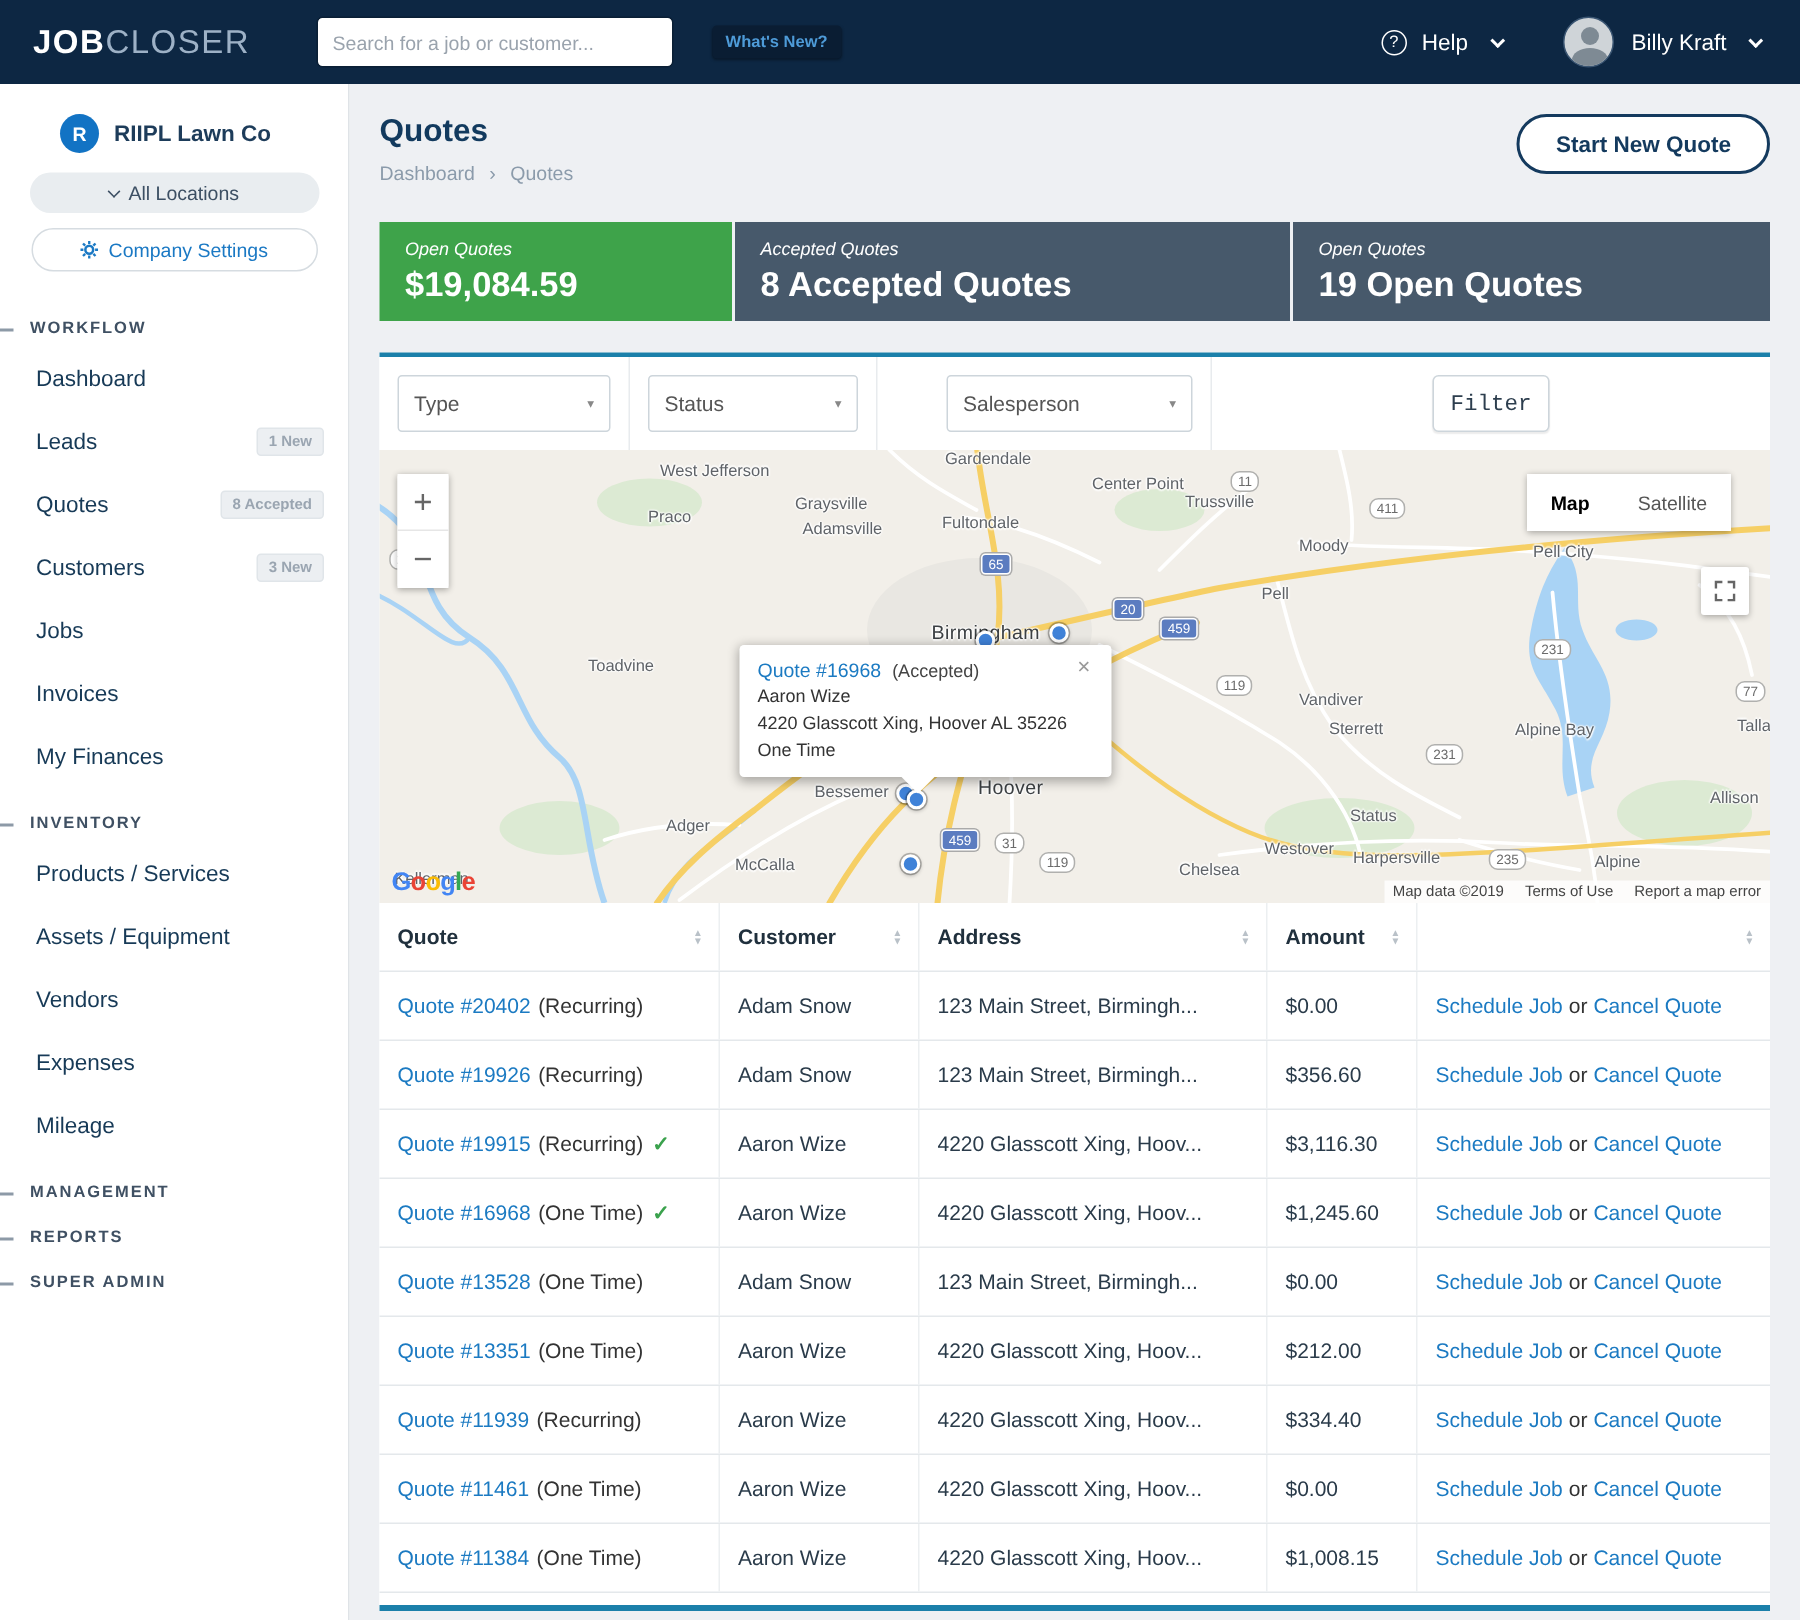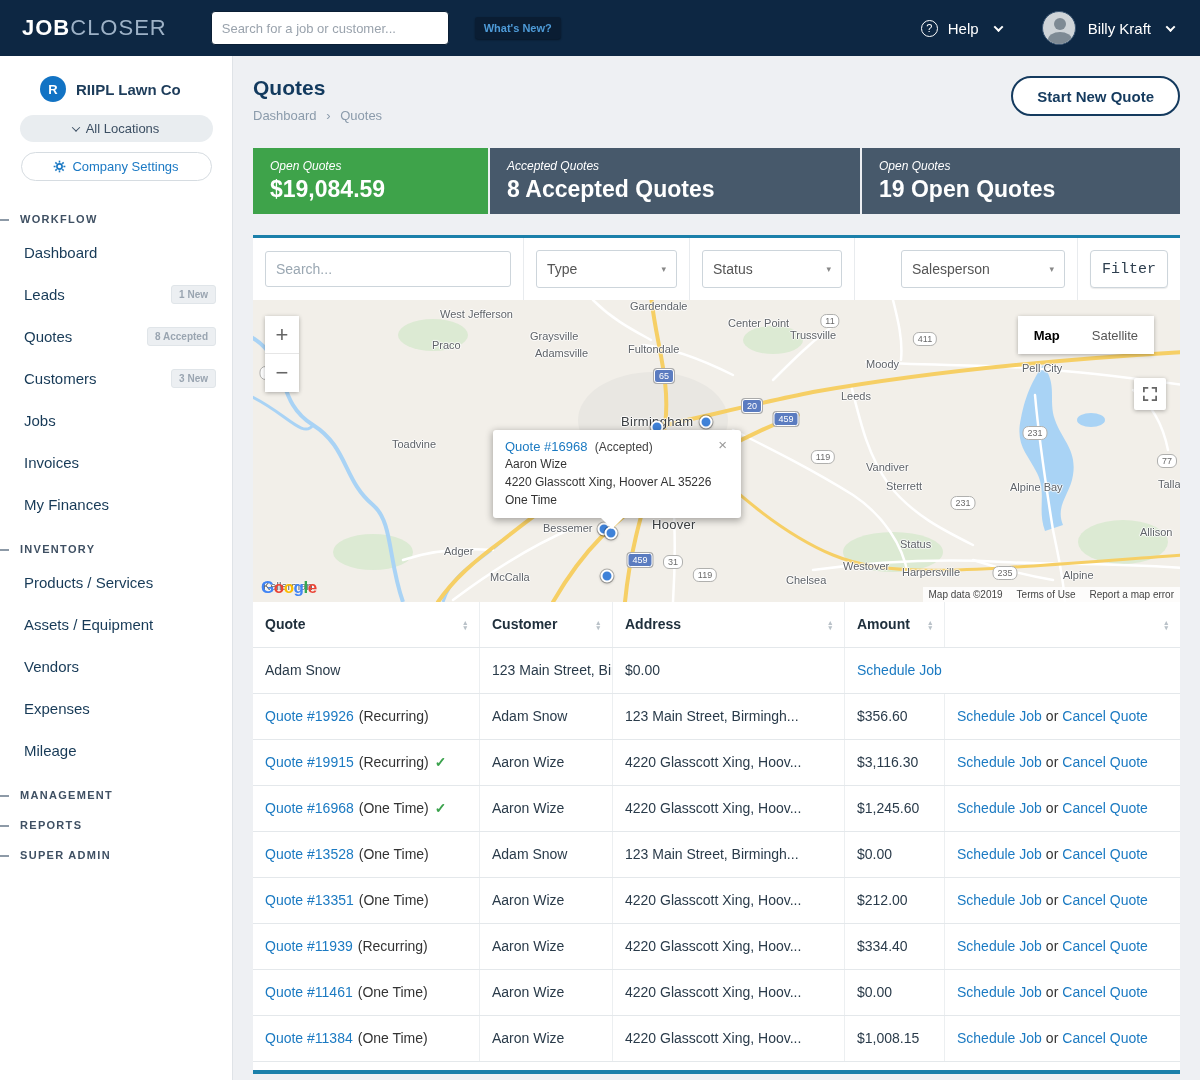--- a/index.html
+++ b/index.html
@@ -269,23 +269,20 @@
     </div>
     <div class="stat slate2">
       <div class="lbl">Open Quotes</div>
       <div class="val">19 Open Quotes</div>
     </div>
   </div>
 
   <div class="panel">
 
     <div class="filterbar">
-      <div class="fcell">
-        <input class="f-search" type="text" placeholder="Search..." style="">
-      </div>
       <div class="fcell type">
         <div class="f-select">
           <span>Type</span>
           <span class="arrow">▾</span>
         </div>
       </div>
       <div class="fcell status">
         <div class="f-select">
           <span>Status</span>
           <span class="arrow">▾</span>
@@ -377,21 +374,21 @@
     <span class="map-label" style="left: 377px; top: 0px;">Gardendale</span>
         <span class="map-label" style="left: 187px; top: 8px;">West Jefferson</span>
         <span class="map-label" style="left: 475px; top: 17px; text-align: right;">Center Point</span>
         <span class="map-label" style="left: 537px; top: 29px;">Trussville</span>
         <span class="map-label" style="left: 277px; top: 30px;">Graysville</span>
         <span class="map-label" style="left: 179px; top: 39px;">Praco</span>
         <span class="map-label" style="left: 282px; top: 47px;">Adamsville</span>
         <span class="map-label" style="left: 375px; top: 43px;">Fultondale</span>
         <span class="map-label" style="left: 613px; top: 58px;">Moody</span>
         <span class="map-label" style="left: 769px; top: 62px;">Pell City</span>
-        <span class="map-label" style="left: 588px; top: 90px;">Leeds</span>
+        <span class="map-label" style="left: 588px; top: 90px;">Pell</span>
         <span class="map-label city" style="left: 368px; top: 114px;">Birmingham</span>
         <span class="map-label" style="left: 139px; top: 138px;">Toadvine</span>
         <span class="map-label" style="left: 613px; top: 161px;">Vandiver</span>
         <span class="map-label" style="left: 633px; top: 180px;">Sterrett</span>
         <span class="map-label" style="left: 757px; top: 181px;">Alpine Bay</span>
         <span class="map-label" style="left: 905px; top: 178px;">Talladega</span>
         <span class="map-label" style="left: 887px; top: 226px;">Allison</span>
         <span class="map-label" style="left: 647px; top: 238px;">Status</span>
         <span class="map-label" style="left: 290px; top: 222px;">Bessemer</span>
         <span class="map-label city" style="left: 399px; top: 217px;">Hoover</span>
@@ -441,20 +438,21 @@
           <span>Amount</span>
           <span class="sort-icon"></span>
         </div>
       <div class="t-cell">
           <span></span>
           <span class="sort-icon"></span>
         </div>
     </div>
 
     <div class="t-row">
+      <div class="t-cell"><a class="q-link">Quote #20402</a><span class="q-type">(Recurring)</span><span class="q-check"></span></div>
       <div class="t-cell">Adam Snow</div>
       <div class="t-cell">123 Main Street, Birmingh...</div>
       <div class="t-cell">$0.00</div>
       <div class="t-cell"><a class="act-link">Schedule Job</a><span class="act-or">or</span><a class="act-link">Cancel Quote</a></div>
     </div>
 
     <div class="t-row">
       <div class="t-cell"><a class="q-link">Quote #19926</a><span class="q-type">(Recurring)</span><span class="q-check"></span></div>
       <div class="t-cell">Adam Snow</div>
       <div class="t-cell">123 Main Street, Birmingh...</div>

